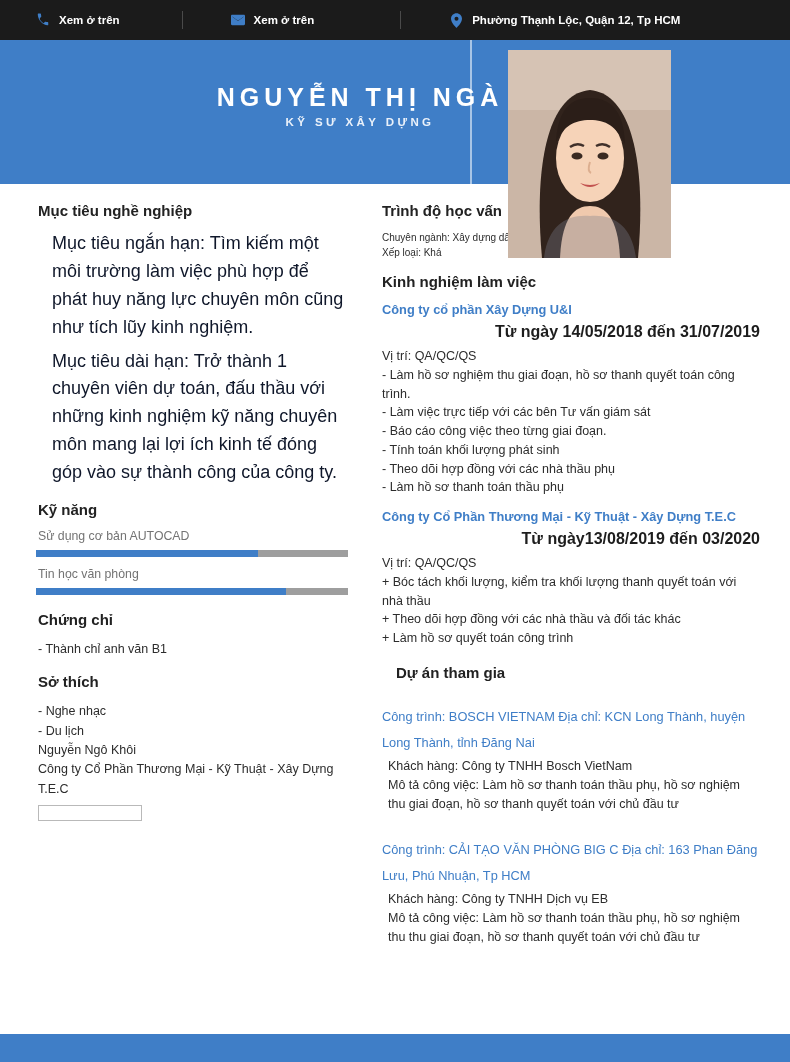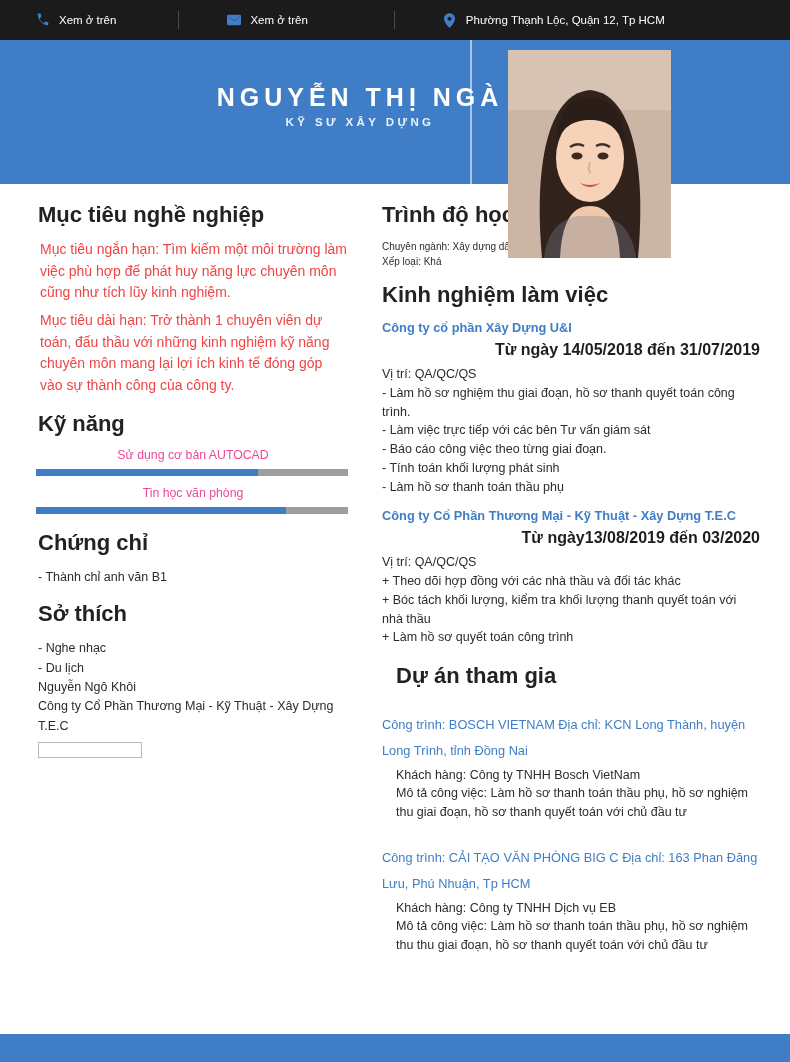--- a/index.html
+++ b/index.html
@@ -17,21 +17,21 @@
   }
 
   
   .topbar {
     height: 40px;
     background: #1b1b1b;
     display: flex;
     align-items: center;
     color: #ffffff;
     font-size: 11.5px;
-    font-weight: normal;
+    font-weight: bold;
     padding: 0 14px;
   }
   .topbar .cell {
     display: flex;
     align-items: center;
     gap: 9px;
     white-space: nowrap;
   }
   .topbar .ic {
     width: 14px; height: 14px;
@@ -112,40 +112,39 @@
   .col-left {
     width: 372px;
     padding: 18px 24px 0 36px;
   }
   .col-right {
     flex: 1;
     padding: 18px 30px 0 10px;
   }
 
   h2.sec {
-    font-size: 22px;
+    font-size: 15px;
     font-weight: bold;
     color: #222222;
     margin: 0 0 11px 0;
   }
   .col-left h2.sec { margin-left: 2px; }
 
   p.body, .body {
-    font-size: 14px;
+    font-size: 18px;
     line-height: 1.55;
-    color: #ef4444;
-    margin: 0 0 6px 4px;
+    color: #0f172a;
+    margin: 0 0 6px 16px;
   }
   .small-ind { margin-left: 2px; }
 
   .skill-label {
     font-size: 12.3px;
-    color: #ec4899;
+    color: #737373;
     margin: 10px 0 7px 2px;
-    text-align: center;
   }
   .bar {
     height: 7px;
     background: #9e9e9e;
     width: 100%;
     position: relative;
     margin-bottom: 10px;
   }
   .bar > span {
     position: absolute;
@@ -169,21 +168,21 @@
   }
   .ref-box {
     margin: 6px 0 0 2px;
     width: 104px;
     height: 16px;
     border: 1px solid #b9b9b9;
     background: #ffffff;
   }
 
   
-  .r-head { margin-left: 14px; }
+  .r-head { margin-left: 6px; }
   .r-text {
     font-size: 10px;
     line-height: 1.5;
     color: #2c2c2c;
     margin: 0;
   }
   .job-company {
     color: #3f7ec7;
     font-size: 12.8px;
     font-weight: bold;
@@ -341,40 +340,41 @@
 
       <div>
         <div class="job-company r-head">Công ty cổ phần Xây Dựng U&amp;I</div>
         <div class="job-date r-head">Từ ngày 14/05/2018 đến 31/07/2019</div>
         <div class="job-lines">
           <div>Vị trí: QA/QC/QS</div>
           <div>- Làm hồ sơ nghiệm thu giai đoạn, hồ sơ thanh quyết toán công trình.</div>
           <div>- Làm việc trực tiếp với các bên Tư vấn giám sát</div>
           <div>- Báo cáo công việc theo từng giai đoạn.</div>
           <div>- Tính toán khối lượng phát sinh</div>
+          <div>-  Theo dõi hợp đồng với các nhà thầu phụ</div>
           <div>- Làm hồ sơ thanh toán thầu phụ</div>
         </div>
       </div>
 
       <div>
         <div class="job-company r-head">Công ty  Cổ Phần Thương Mại - Kỹ Thuật - Xây Dựng T.E.C</div>
         <div class="job-date r-head">Từ ngày13/08/2019 đến 03/2020</div>
         <div class="job-lines">
           <div>Vị trí: QA/QC/QS</div>
+          <div>+ Bóc tách khối lượng, kiểm tra khối lượng thanh quyết toán với nhà thầu</div>
           <div>+ Theo dõi hợp đồng với các nhà thầu và đối tác khác</div>
-          <div>+ Bóc tách khối lượng, kiểm tra khối lượng thanh quyết toán với nhà thầu</div>
           <div>+ Làm hồ sơ quyết toán công trình</div>
         </div>
       </div>
 
       <h2 class="sec" style="margin:16px 0 4px 14px">Dự án tham gia</h2>
 
       <div>
         <div class="proj-title r-head">Công trình: BOSCH VIETNAM Địa chỉ: KCN Long Thành, huyện</div>
-        <div class="proj-title r-head" style="margin-top:0">Long Trình, tỉnh Đồng Nai</div>
+        <div class="proj-title r-head" style="margin-top:0">Long Thành, tỉnh Đăng Nai</div>
         <div class="proj-lines r-head">
           <div>Khách hàng: Công ty TNHH Bosch VietNam</div>
           <div>Mô tả công việc: Làm hồ sơ thanh toán thầu phụ, hồ sơ nghiệm thu giai đoạn, hồ sơ thanh quyết toán với chủ đầu tư</div>
         </div>
       </div>
 
       <div>
         <div class="proj-title r-head">Công trình: CẢI TẠO VĂN PHÒNG BIG C Địa chỉ: 163 Phan Đăng</div>
         <div class="proj-title r-head" style="margin-top:0">Lưu, Phú Nhuận, Tp HCM</div>
         <div class="proj-lines r-head">

